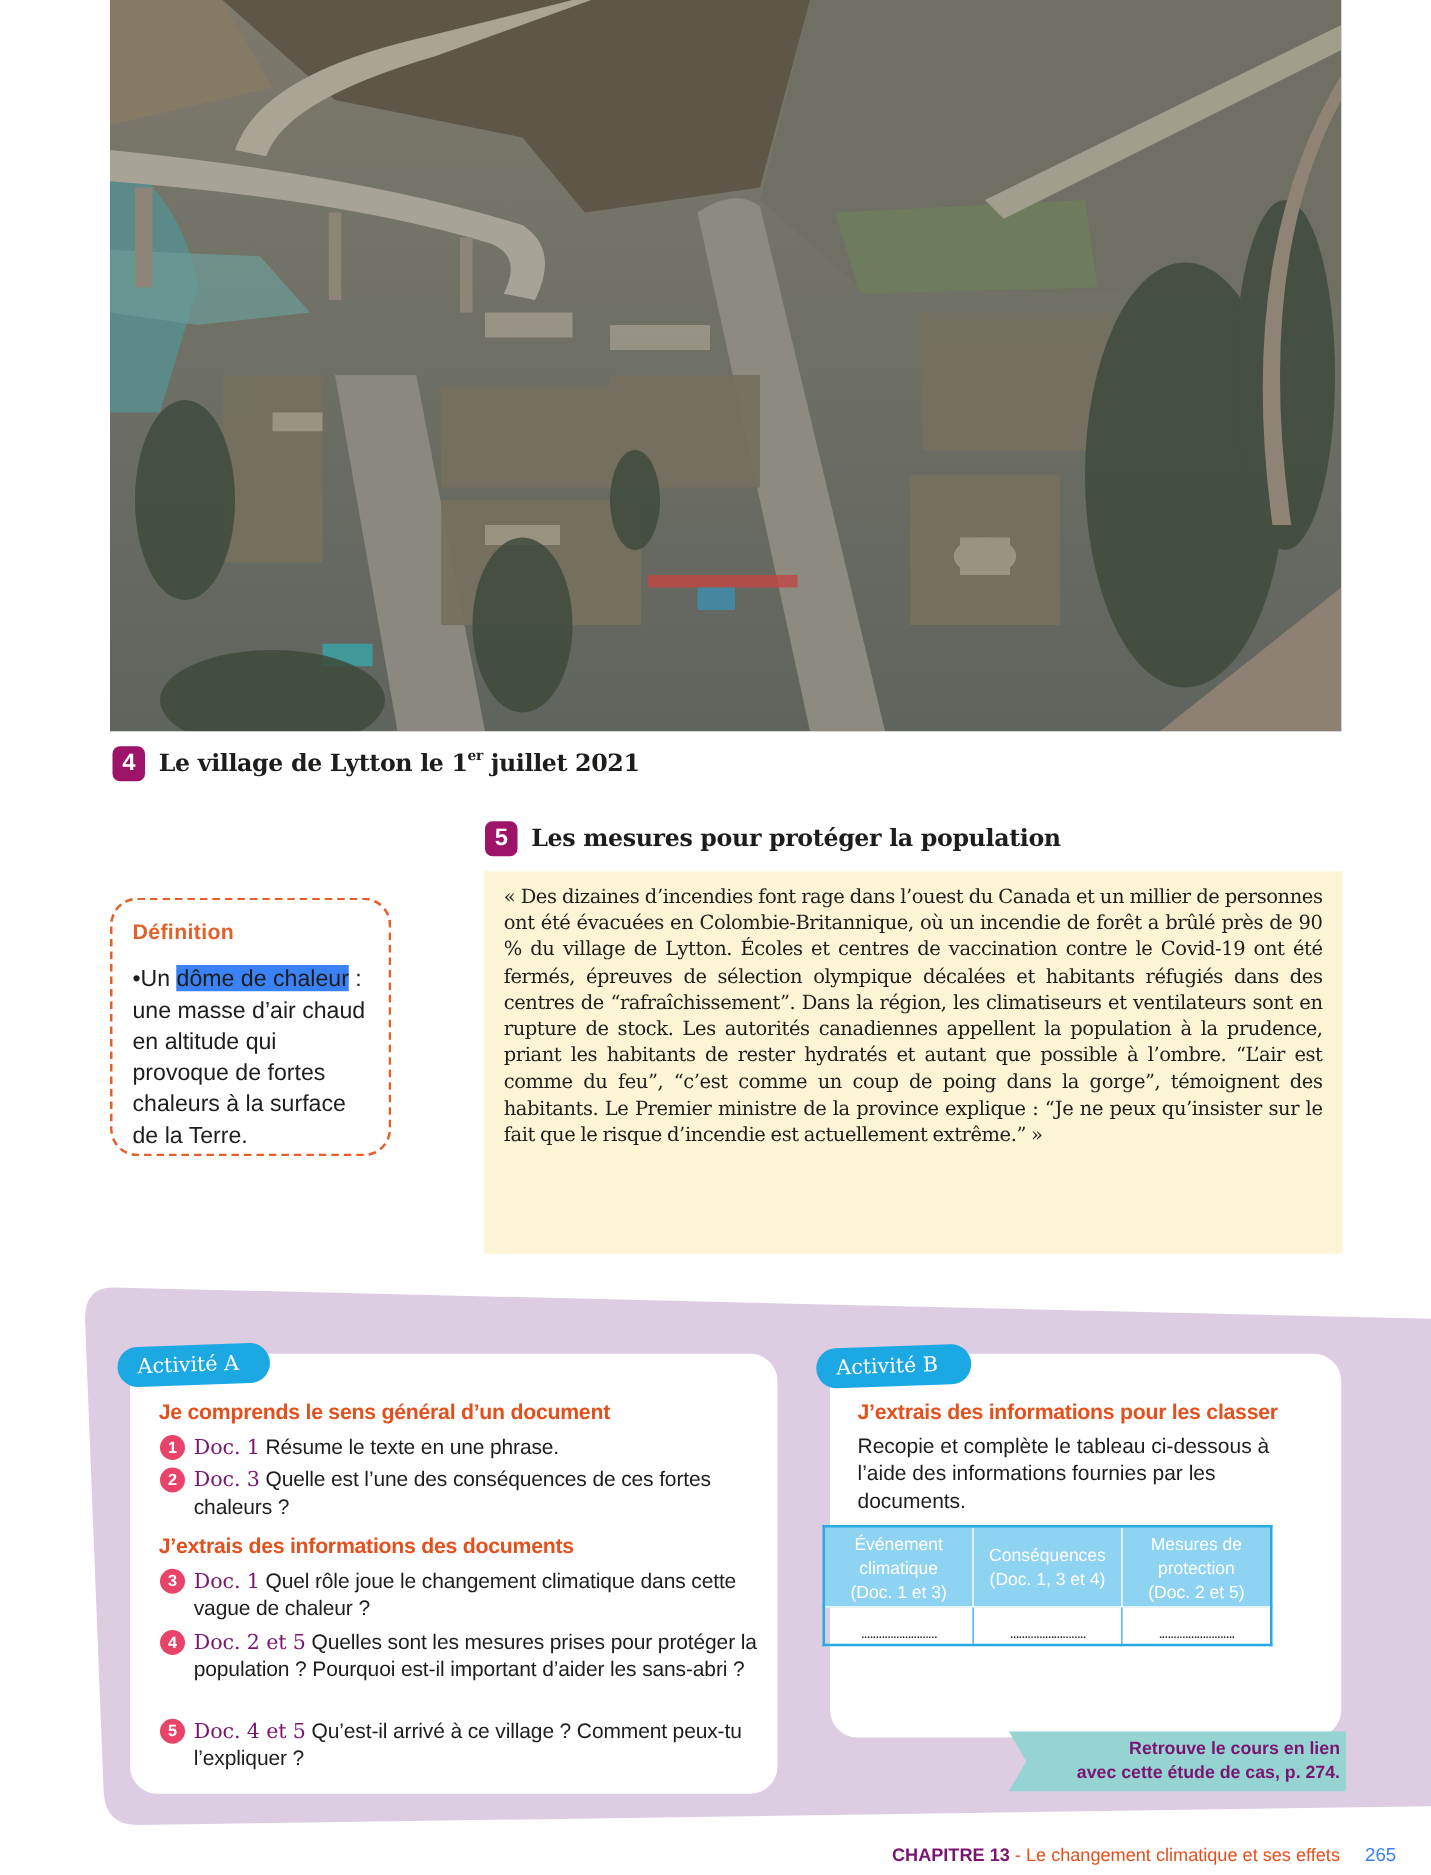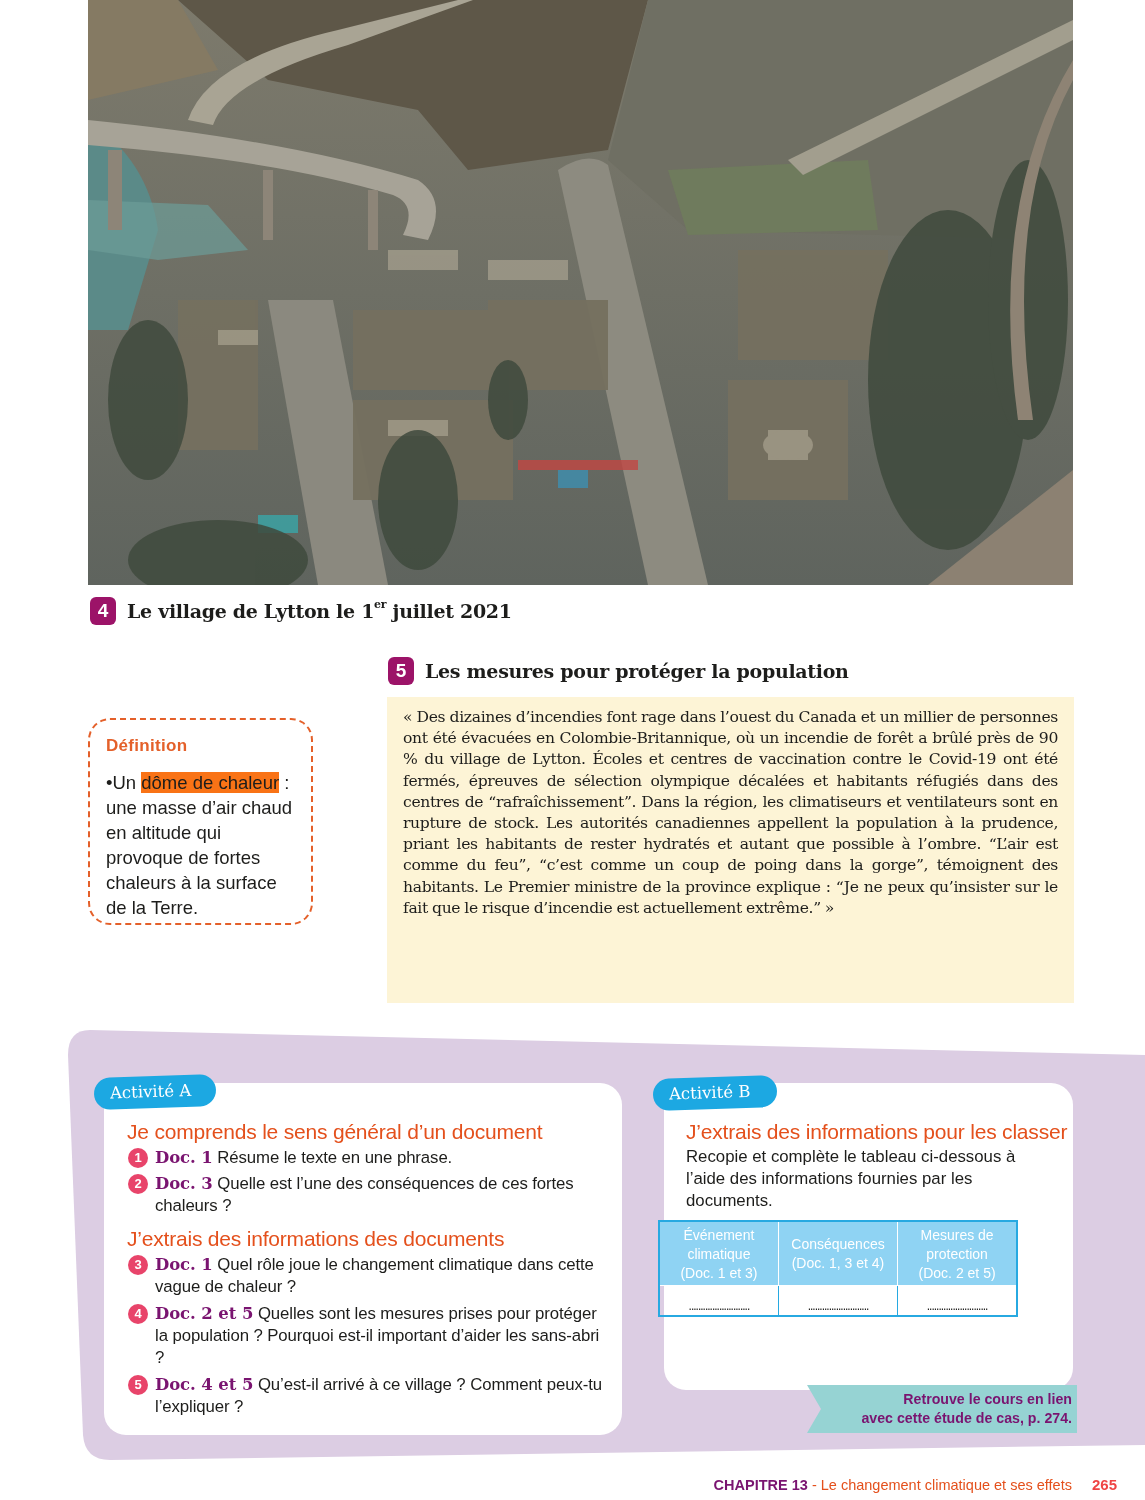--- a/index.html
+++ b/index.html
@@ -39,21 +39,21 @@
     border:2px dashed #e4602a; border-radius:22px; box-sizing:border-box;
     padding:16px 12px 0 16px;
   }
   .definition .def-title {
     color:#e4602a; font-weight:bold; font-size:17px;
     margin:0 0 14px 0; letter-spacing:0.3px;
   }
   .definition .def-body {
     font-family:"Liberation Sans", sans-serif; font-size:18.5px; line-height:25px; color:#1d1d1b;
   }
-  .definition .hl { background:#f97316; }
+  .definition .hl { background:#3b82f6; }
 
   
   .quote {
     position:absolute; left:387px; top:697px; width:687px; height:306px;
     background:#fdf4d6; box-sizing:border-box; padding:10px 16px 0 16px;
   }
   .quote .qtext {
     font-family:"DejaVu Serif", serif; font-size:15.6px; line-height:21.2px;
     text-align:justify; color:#1d1d1b; letter-spacing:-0.35px; word-spacing:-0.5px;
   }
@@ -78,32 +78,32 @@
   .tab {
     position:absolute; background:#1ca8e2; color:#fff; border-radius:18px;
     font-family:"DejaVu Serif", serif; font-size:16.5px;
     padding:0 16px; height:32px; line-height:32px; transform:rotate(-2deg);
     box-sizing:border-box;
   }
   #tabA { left:94px; top:1076px; width:122px; }
   #tabB { left:653px; top:1077px; width:124px; }
 
   .sec-head {
-    position:absolute; color:#e4501c; font-weight:normal; font-size:21px; letter-spacing:-0.2px;
+    position:absolute; color:#e4501c; font-weight:bold; font-size:17px; letter-spacing:-0.2px;
   }
   .q {
     position:absolute; font-size:16.8px; line-height:22px; color:#1d1d1b; letter-spacing:-0.1px;
   }
   .q .n {
     position:absolute; left:0; top:1px; width:20px; height:20px; border-radius:50%;
     background:#e8446a; color:#fff; font-weight:bold; font-size:13px;
     text-align:center; line-height:20px;
   }
   .q .ref {
-    font-family:"DejaVu Serif", serif; font-weight:bold; color:#7a1470; font-size:16.5px;
+    font-family:"DejaVu Serif", serif; font-weight:normal; color:#7a1470; font-size:16.5px;
   }
   .q .qbody { margin-left:27px; display:block; }
 
   .b-intro {
     position:absolute; left:686px; top:1146px; width:370px;
     font-size:16.8px; line-height:22px; color:#1d1d1b;
   }
 
   table.fill {
     position:absolute; left:658px; top:1220px; width:360px;
@@ -129,21 +129,21 @@
     position:absolute; right:5px; top:5px; width:260px; text-align:right;
     color:#7a1470; font-weight:bold; font-size:14.2px; line-height:19px;
   }
 
   
   .footer {
     position:absolute; top:1476px; right:28px; font-size:14.5px; display:flex; align-items:baseline;justify-content:flex-end;
   }
   .footer .chap { color:#7a1470; font-weight:bold; }
   .footer .sep, .footer .chapname { color:#e4501c; }
-  .footer .page { color:#ef4444; font-size:15px; margin-left:20px;font-weight:bold; }
+  .footer .page { color:#3b82f6; font-size:15px; margin-left:20px; }
 </style>
 </head>
 <body>
 
 <div class="photo">
   <svg viewBox="0 0 985 585" preserveAspectRatio="none">
     <defs>
       <linearGradient id="sky" x1="0" y1="0" x2="0" y2="1">
         <stop offset="0" stop-color="#7d7a6c"></stop>
         <stop offset="1" stop-color="#5f645e"></stop>

